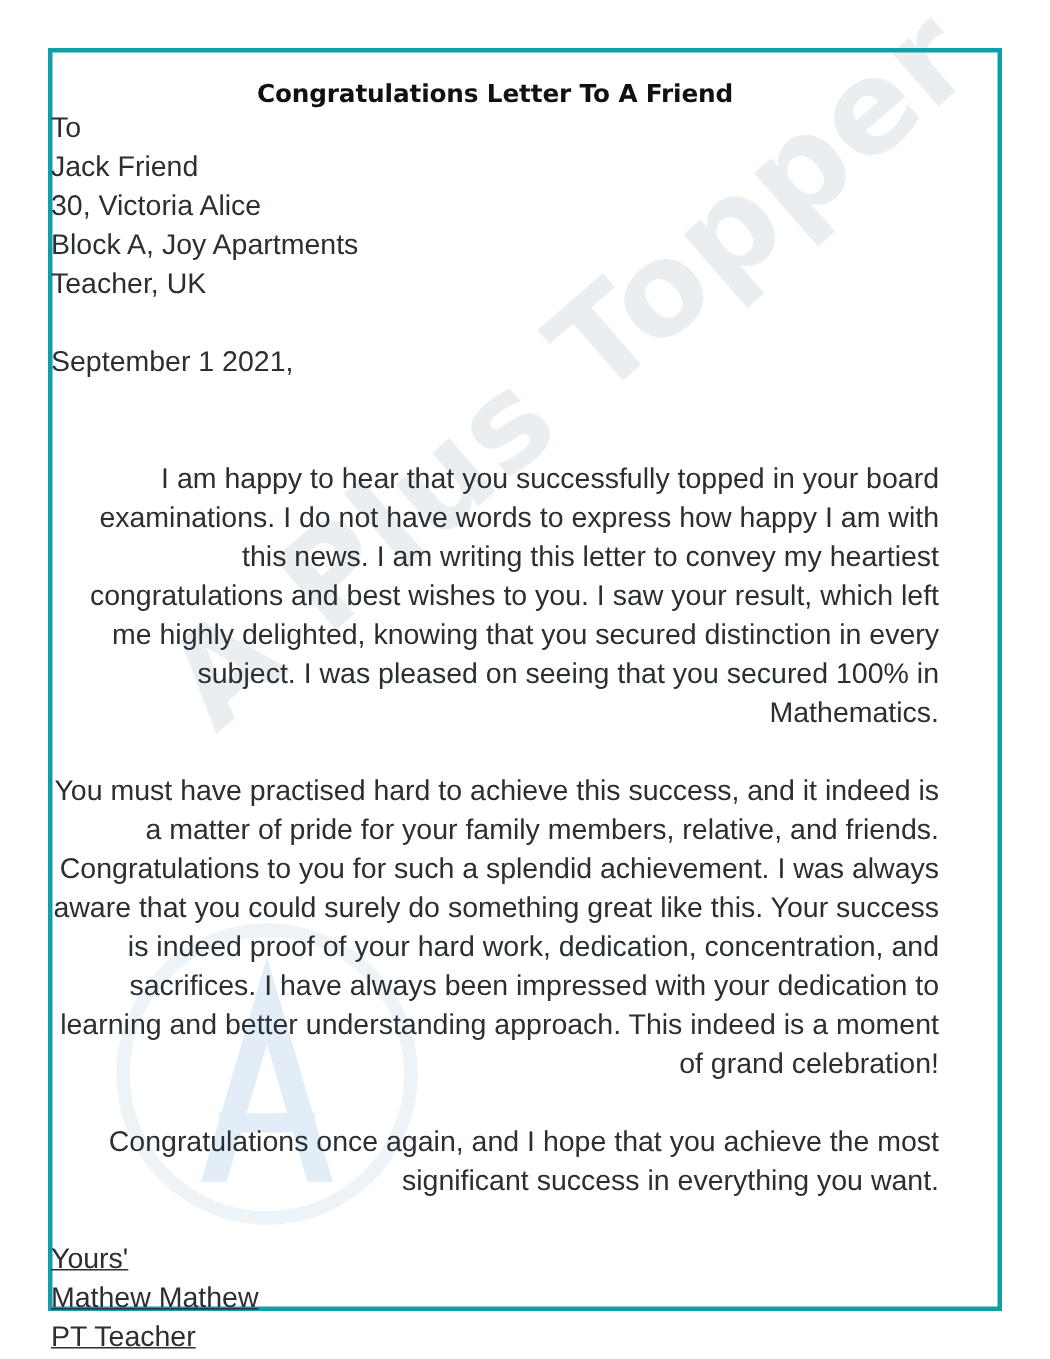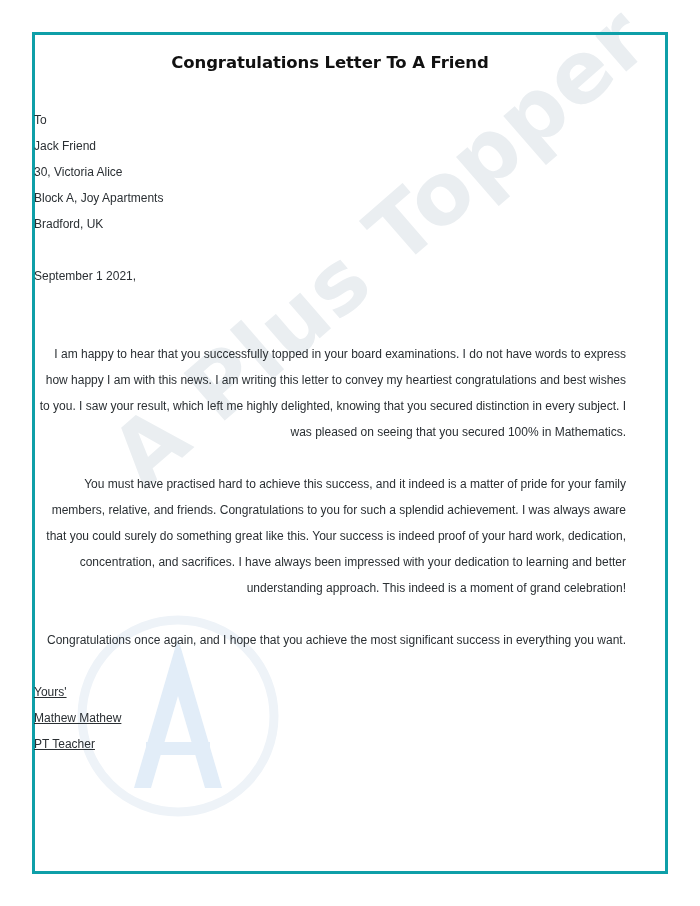--- a/index.html
+++ b/index.html
@@ -83,23 +83,22 @@
     font-family: "DejaVu Sans", sans-serif;
     font-size: 16.5px;
     font-weight: 700;
     color: #111111;
     letter-spacing: -0.1px;
     margin: 7px 0 0 0;
     line-height: 1.2;
   }
 
   .letter-body {
-    margin-top: 34px;
     color: #2a2f33;
-    font-size: 12px;
+    font-size: 19px;
     line-height: 26px;
   }
 
   .address-block .addr-line {
     white-space: nowrap;
   }
 
   .block-gap {
     height: 26px;
   }
@@ -134,21 +133,21 @@
 
     <div class="letter-title" id="title-el">Congratulations Letter To A Friend</div>
 
     <div class="letter-body">
 
       <div class="address-block">
         <div class="addr-line">To</div>
         <div class="addr-line">Jack Friend</div>
         <div class="addr-line">30, Victoria Alice</div>
         <div class="addr-line">Block A, Joy Apartments</div>
-        <div class="addr-line">Bradford, UK</div>
+        <div class="addr-line">Teacher, UK</div>
       </div>
 
       <div class="block-gap"></div>
 
       <div>September 1 2021,</div>
 
       <div class="block-gap"></div>
 
 
       <div class="block-gap"></div>

